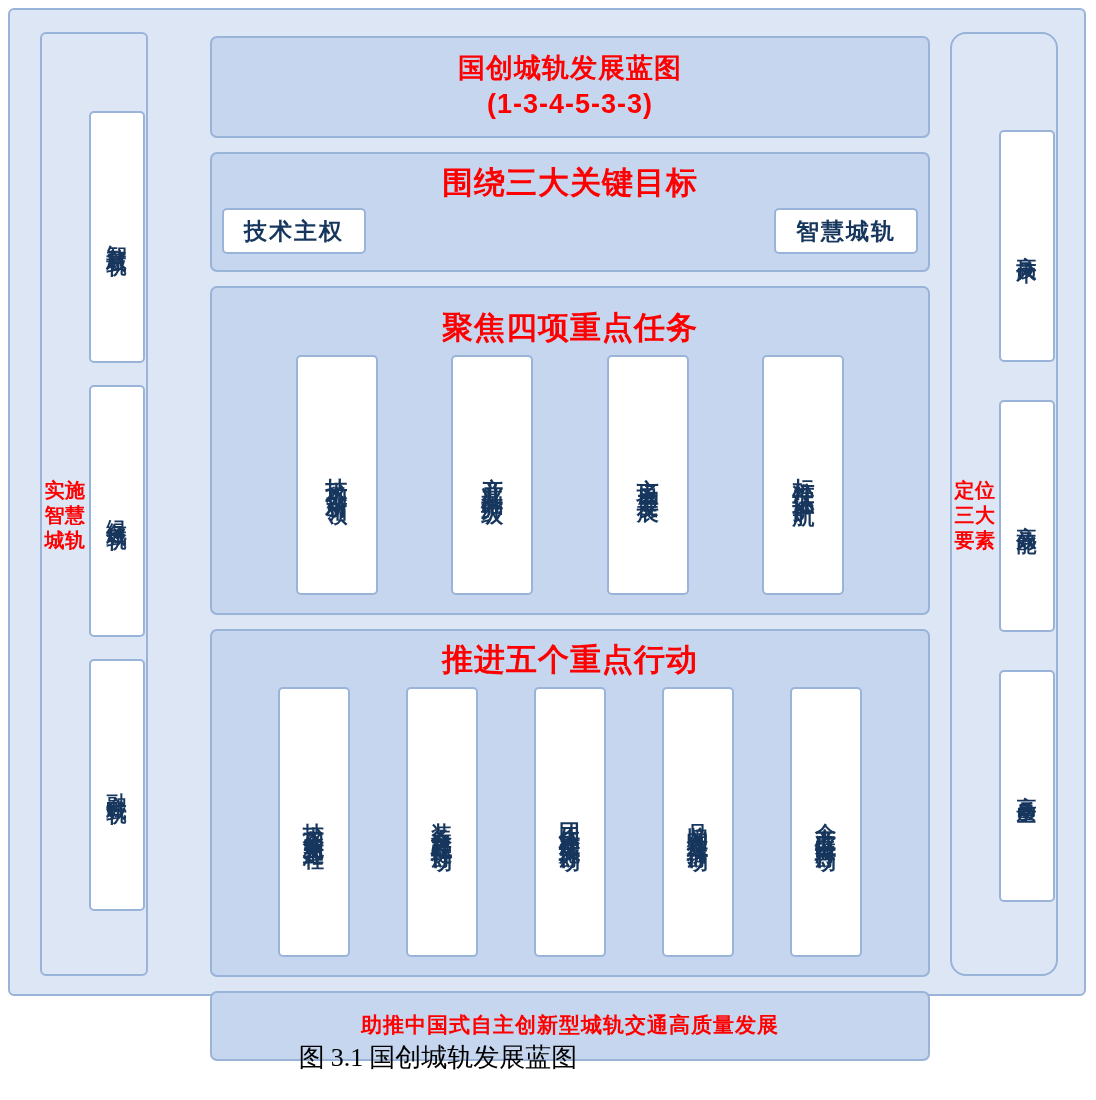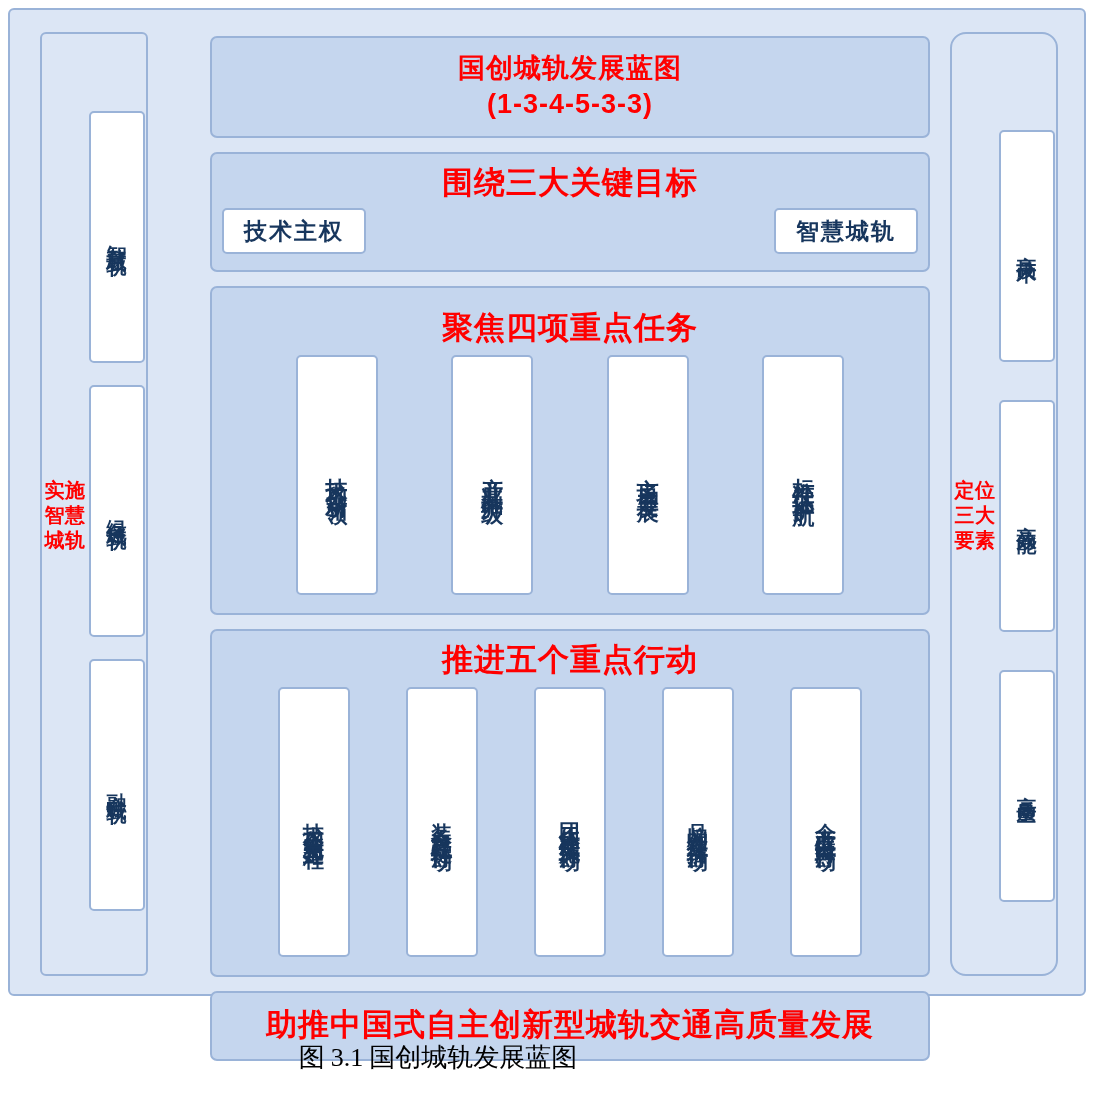--- a/index.html
+++ b/index.html
@@ -195,21 +195,21 @@
     text-orientation: upright;
     letter-spacing: 4px;
   }
 
   
   .panel-footer {
     padding: 14px 10px 16px 10px;
     margin-bottom: 0;
   }
   .panel-footer .panel-title {
-    font-size: 31px;
+    font-size: 21px;
     line-height: 36px;
   }
 
   
   .caption {
     position: absolute;
     left: 0;
     top: 1040px;
     width: 876px;
     text-align: center;

